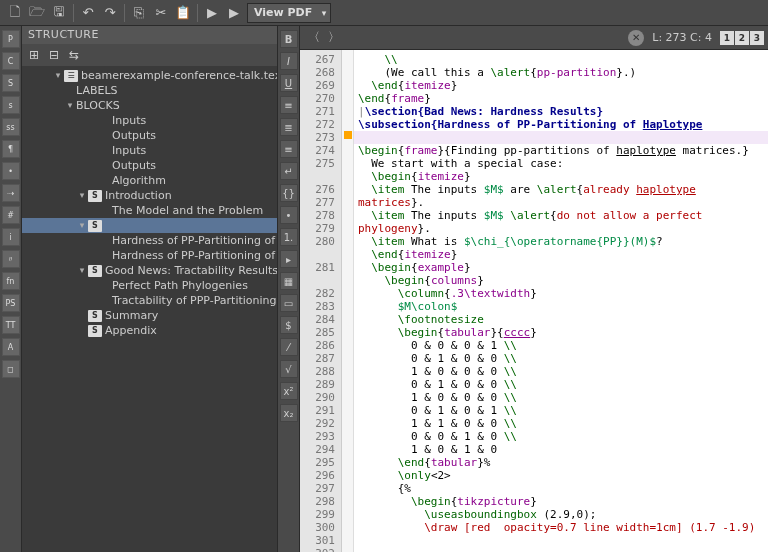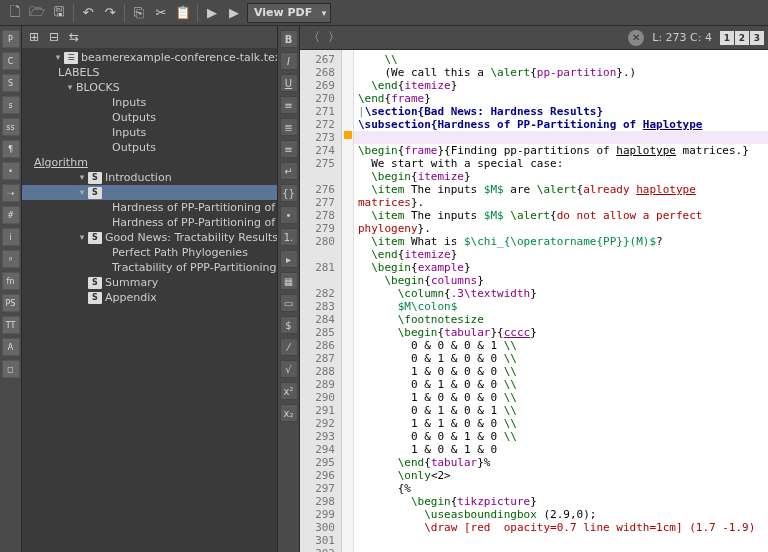--- a/index.html
+++ b/index.html
@@ -82,32 +82,33 @@
     <div>i</div>
     <div>〃</div>
     <div>fn</div>
     <div>PS</div>
     <div>TT</div>
     <div>A</div>
     <div>◻</div>
   </div>
 
   <div class="structure">
+    <div class="struct-head">STRUCTURE</div>
     <div class="struct-tool">
       <div>⊞</div>
       <div>⊟</div>
       <div>⇆</div>
     </div>
     <div class="tree" id="tree">
         <div class="tree-row" style="padding-left: 30px;">
           <span class="tw">▾</span>
           <span class="badge">☰</span>
           <span>beamerexample-conference-talk.tex</span>
         </div>
-        <div class="tree-row" style="padding-left: 24px;">
+        <div class="tree-row" style="padding-left: 42px;">
           <span class="tw"></span>
           <span>LABELS</span>
         </div>
         <div class="tree-row" style="padding-left: 42px;">
           <span class="tw">▾</span>
           <span>BLOCKS</span>
         </div>
         <div class="tree-row" style="padding-left: 78px;">
           <span class="tw"></span>
           <span>Inputs</span>
@@ -117,28 +118,32 @@
           <span>Outputs</span>
         </div>
         <div class="tree-row" style="padding-left: 78px;">
           <span class="tw"></span>
           <span>Inputs</span>
         </div>
         <div class="tree-row" style="padding-left: 78px;">
           <span class="tw"></span>
           <span>Outputs</span>
         </div>
-        <div class="tree-row" style=" text-decoration: underline;">
+        <div class="tree-row" style="padding-left: 78px;">
           <span class="tw"></span>
           <span>Algorithm</span>
         </div>
         <div class="tree-row" style="padding-left: 54px;">
           <span class="tw">▾</span>
           <span class="badge">S</span>
           <span>Introduction</span>
+        </div>
+        <div class="tree-row" style="padding-left: 78px;">
+          <span class="tw"></span>
+          <span>The Model and the Problem</span>
         </div>
         <div class="tree-row selected" style="padding-left: 54px;">
           <span class="tw">▾</span>
           <span class="badge">S</span>
         </div>
         <div class="tree-row" style="padding-left: 78px;">
           <span class="tw"></span>
           <span>Hardness of PP-Partitioning of Haploty</span>
         </div>
         <div class="tree-row" style="padding-left: 78px;">

